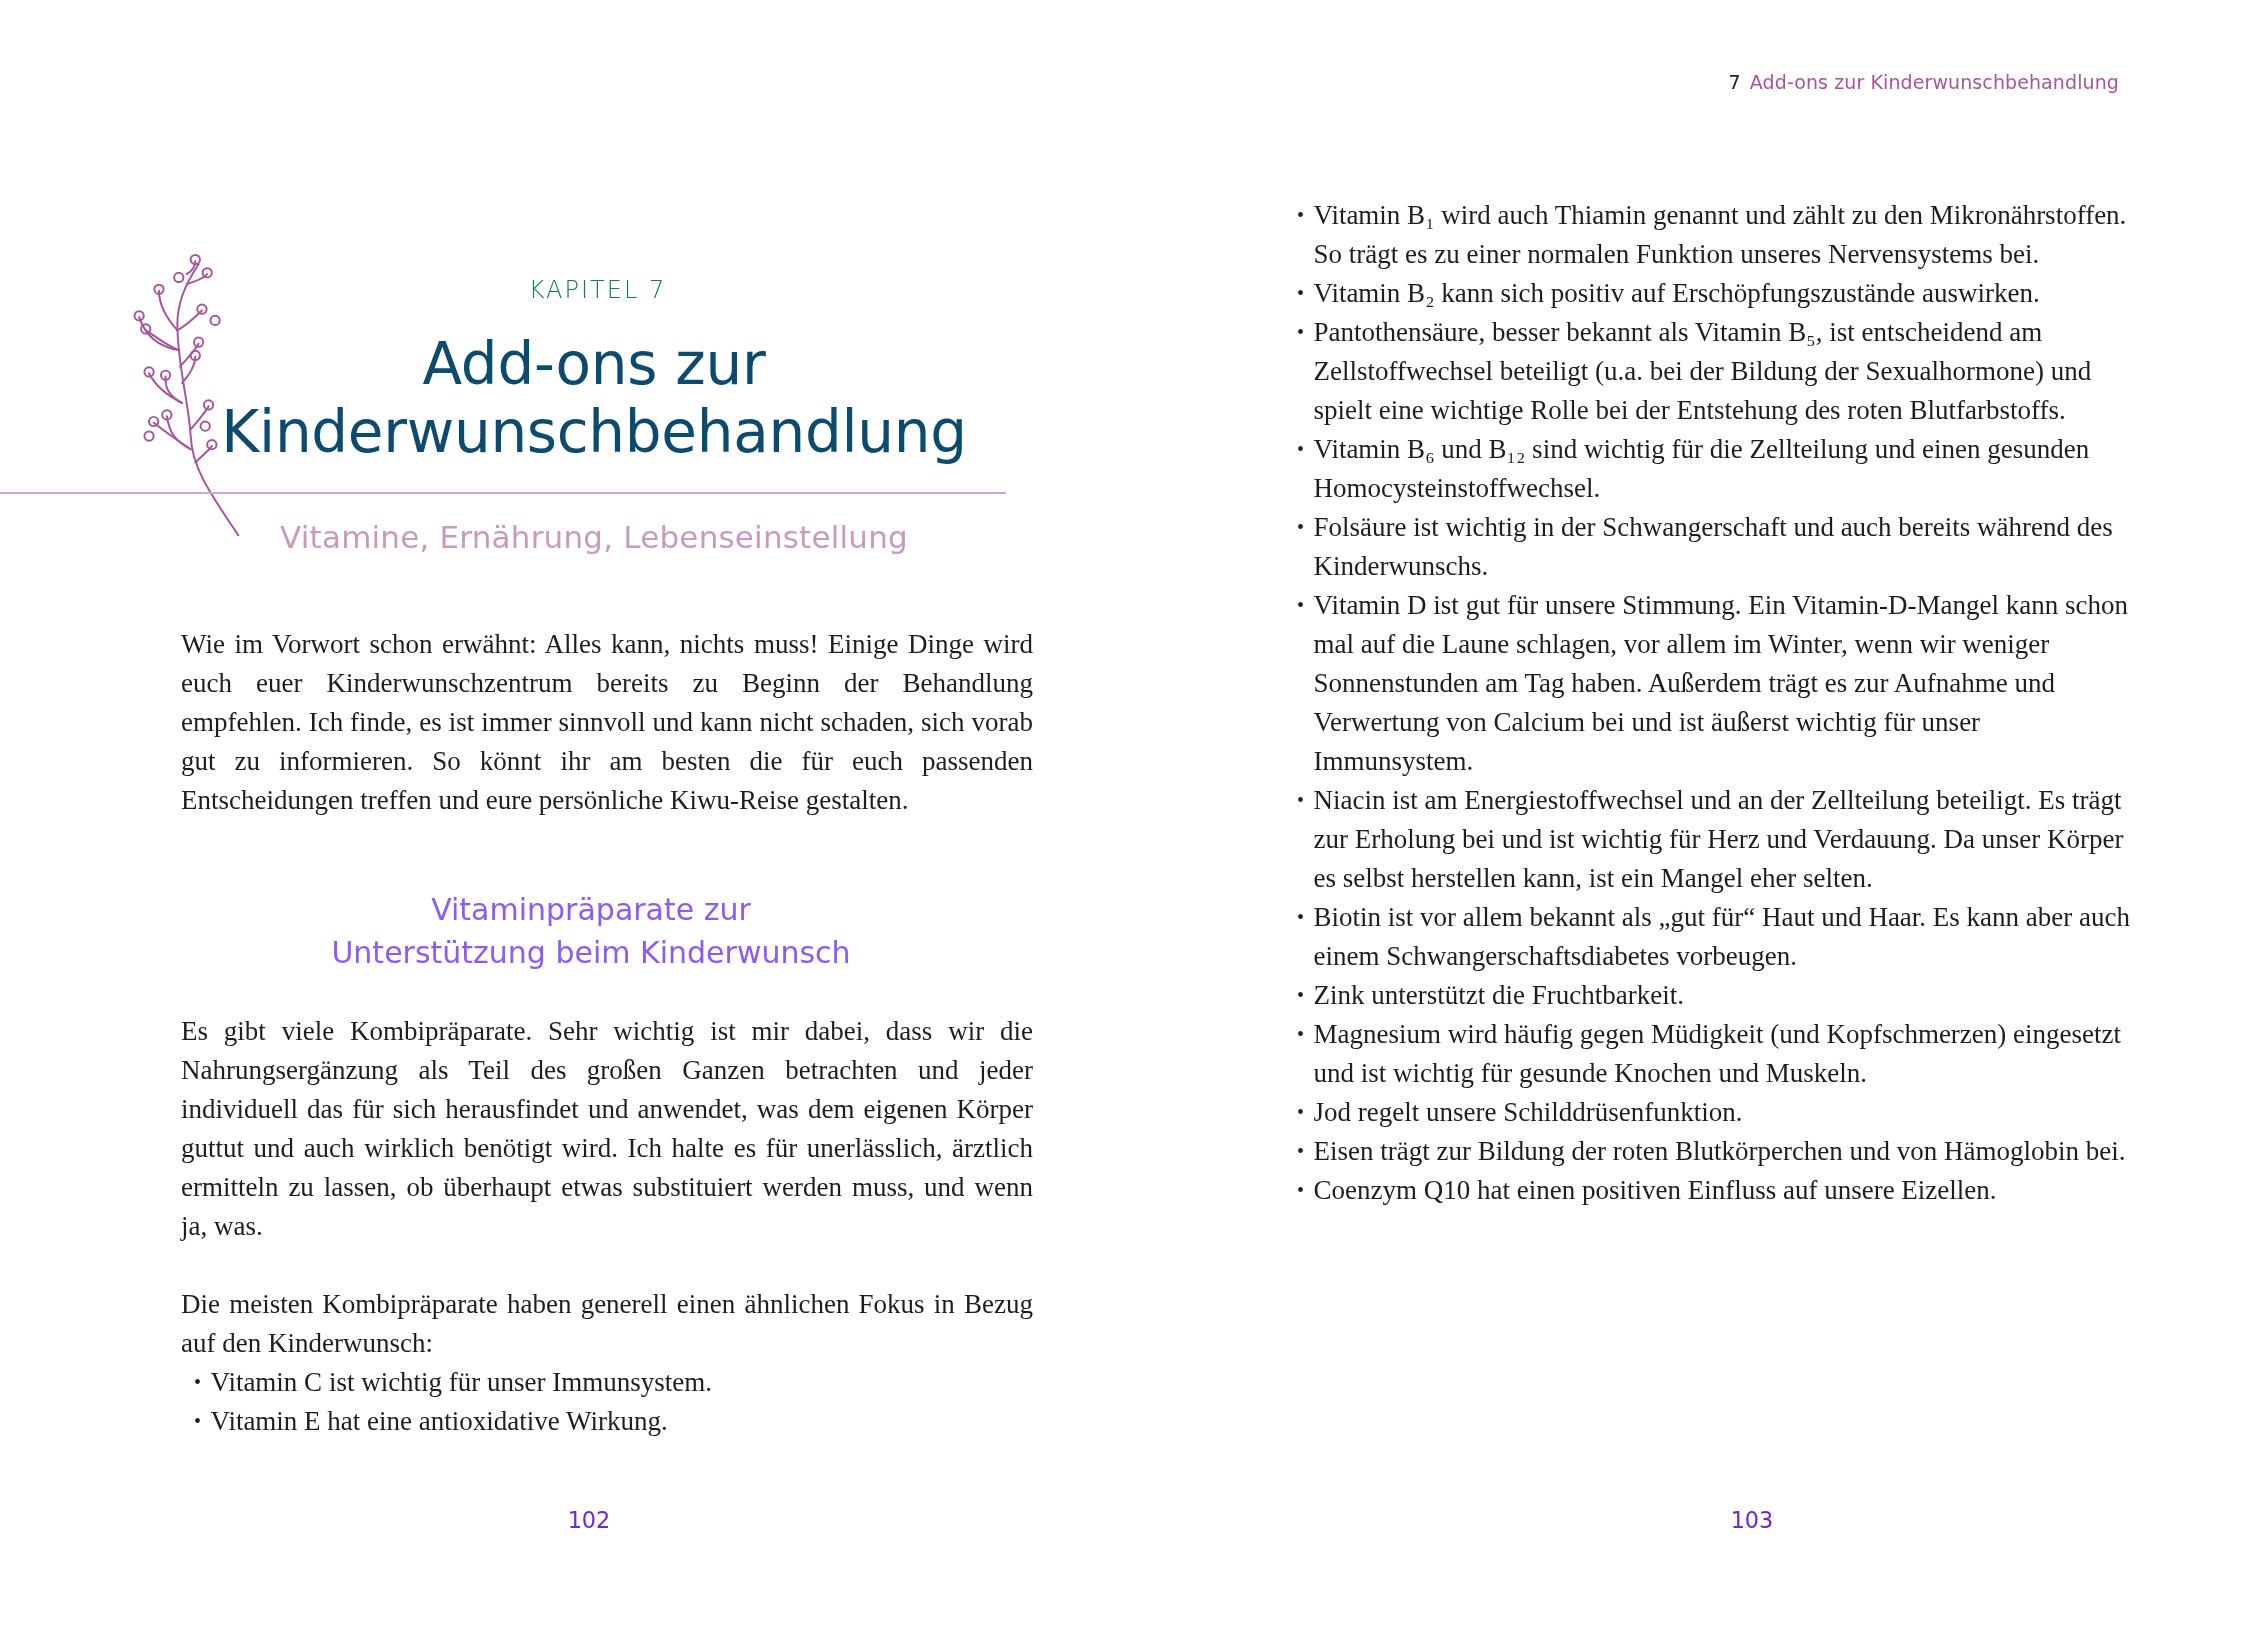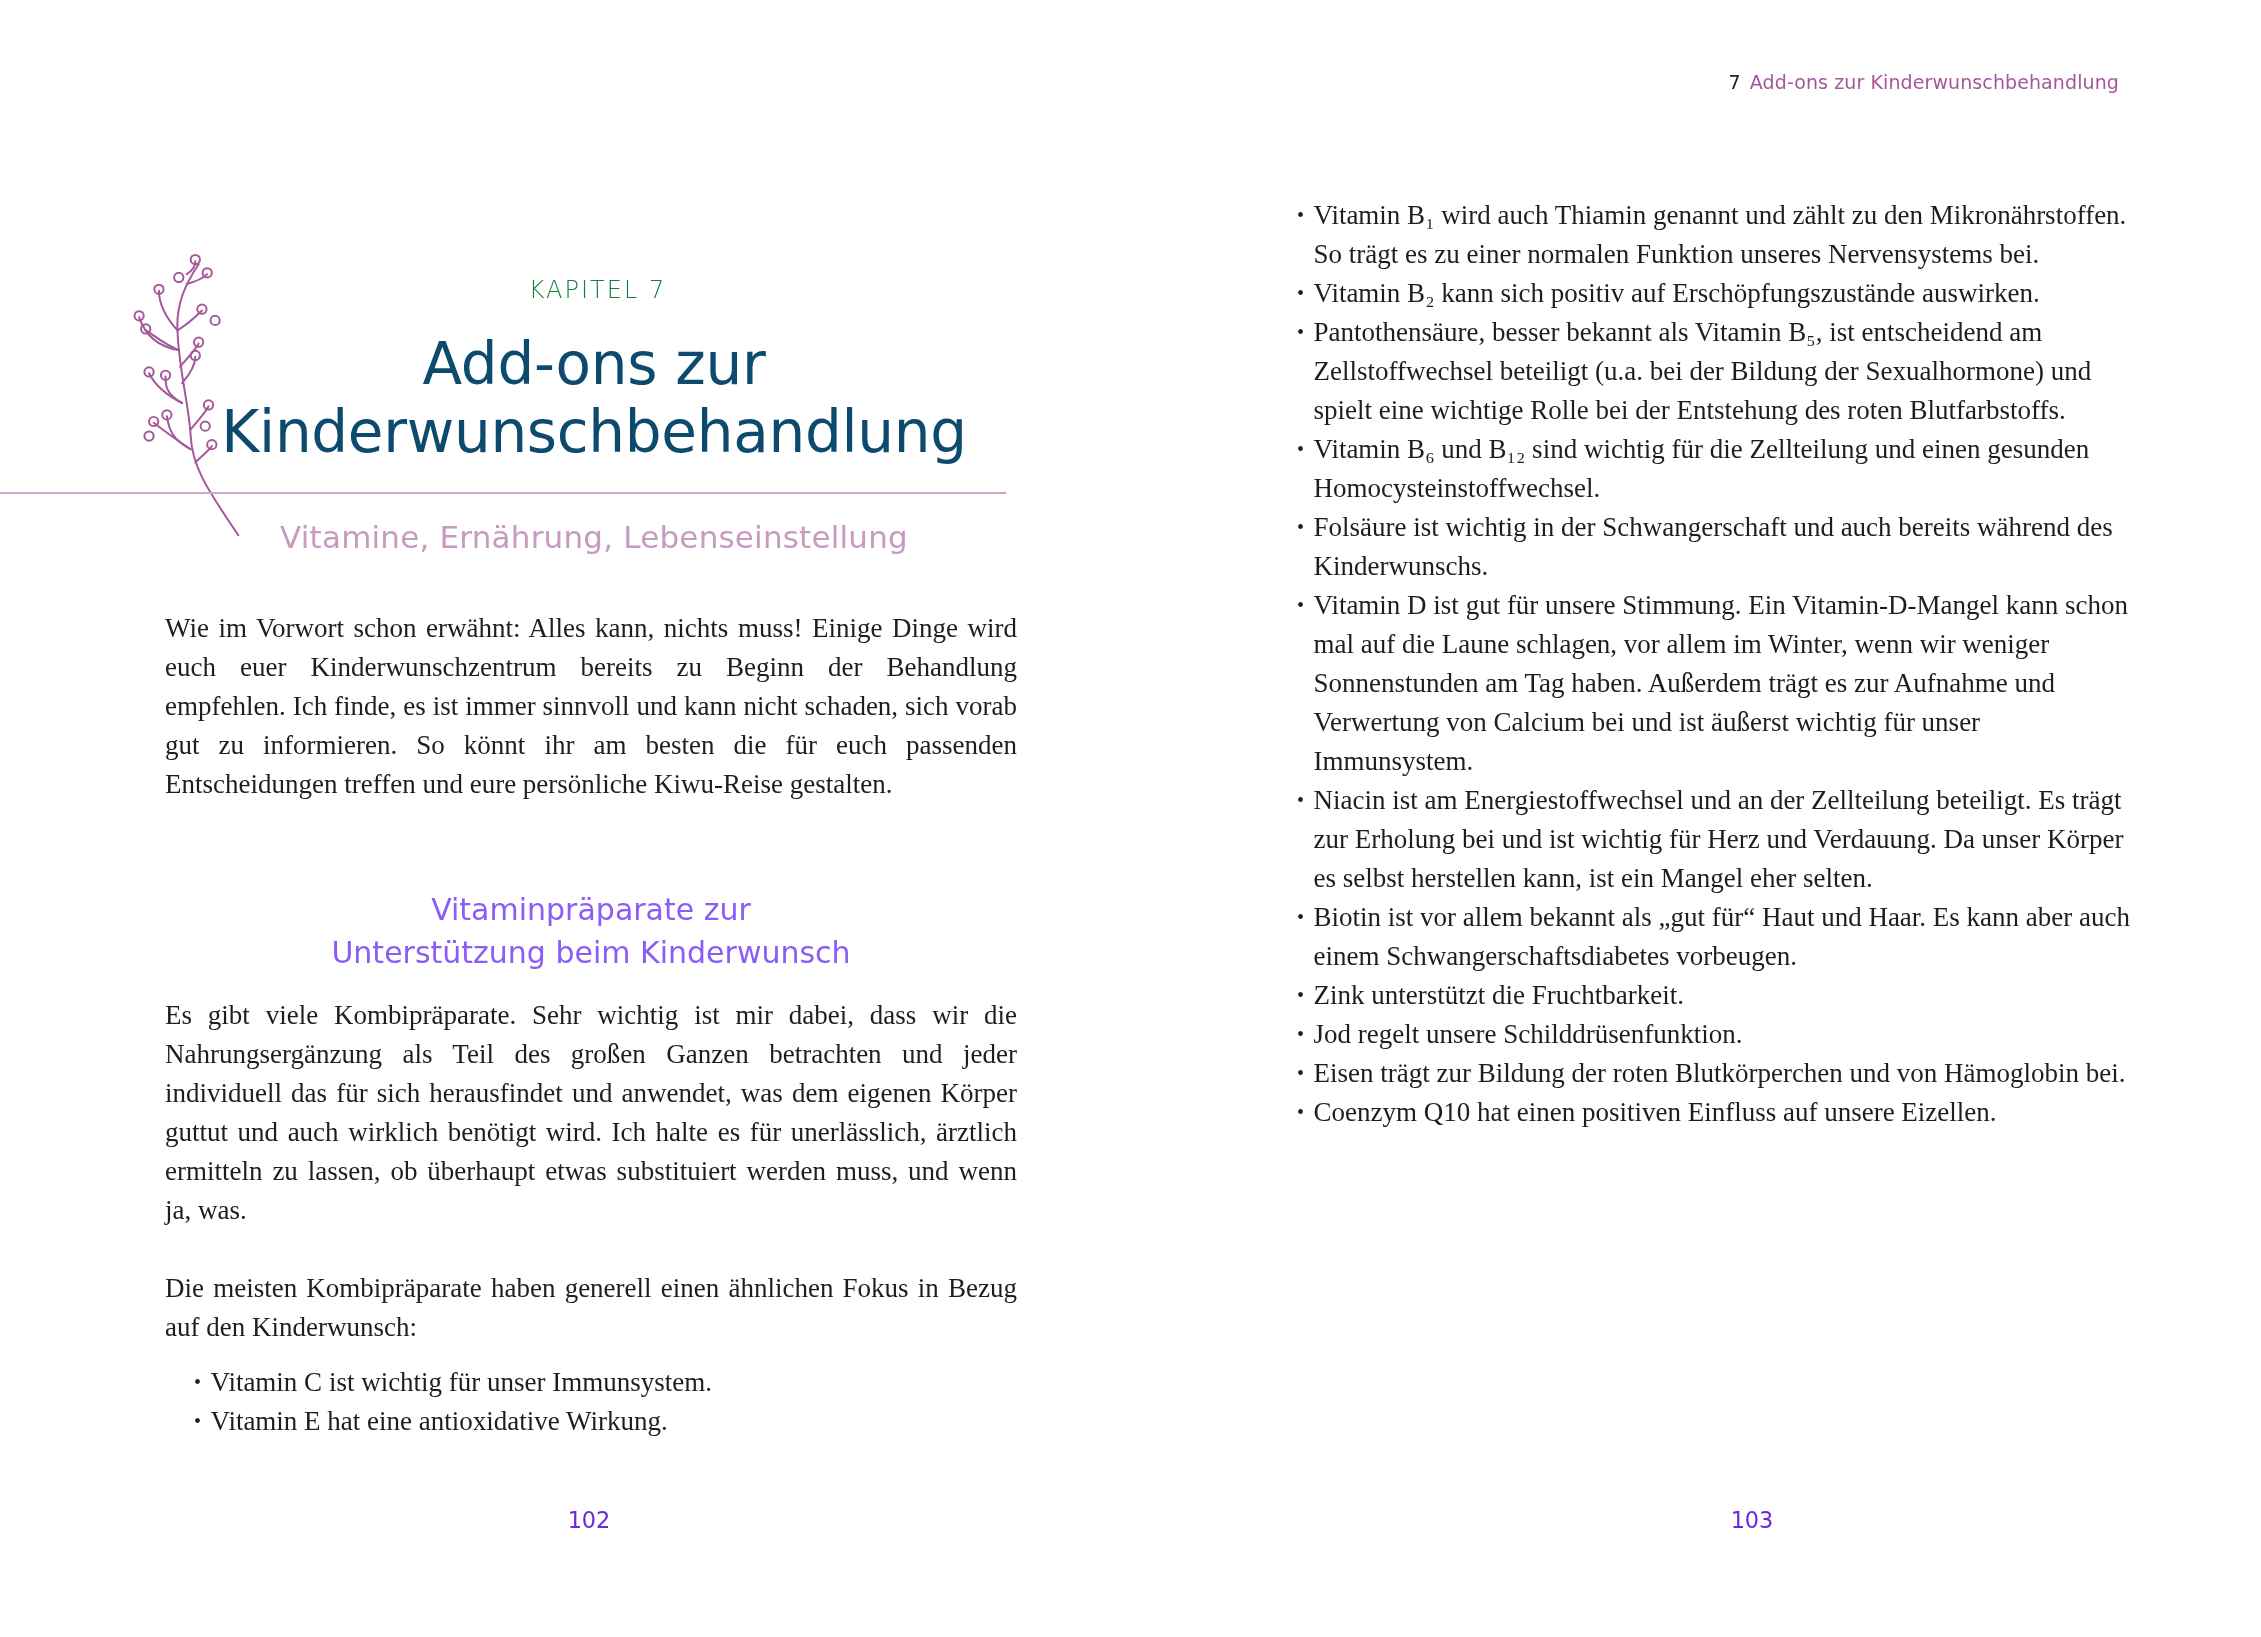--- a/index.html
+++ b/index.html
@@ -12,21 +12,21 @@
   .running-header .num { color:#222; margin-right:9.2px; }
   .running-header .title { color:#a4579a; }
 
   .chapter-label { position:absolute; top:276px; left:396px; width:403px; text-align:center; font-family:"DejaVu Sans", sans-serif; font-size:24px; letter-spacing:2px; color:#15803d; font-weight:300; }
   .chapter-title { position:absolute; top:330px; left:165px; width:858px; text-align:center; font-family:"DejaVu Sans", sans-serif; font-size:58px; line-height:68px; color:#0c4a6e; font-weight:normal; letter-spacing:-0.3px; margin:0; }
   .rule { position:absolute; top:492px; left:0; width:1006px; height:2px; background:#cfa7c9; }
   .chapter-subtitle { position:absolute; top:519px; left:165px; width:858px; text-align:center; font-family:"DejaVu Sans", sans-serif; font-size:31px; color:#c79ac0; letter-spacing:0.2px; }
 
   .sprig { position:absolute; left:106px; top:251px; width:172px; height:304px; }
 
-  .body-text { position:absolute; left:165px; width:852px; font-size:27px; line-height:39px; text-align:justify; margin:0; }
+  .body-text { position:absolute; left:165px; width:852px; font-size:27px; line-height:39px; text-align:justify; margin:16px; }
   .p1 { top:609px; }
   .p2 { top:996px; }
   .p3 { top:1269px; }
 
   .section-heading { position:absolute; top:888px; left:165px; width:852px; text-align:center; font-family:"DejaVu Sans", sans-serif; font-size:30px; line-height:43px; color:#8b5cf6; margin:0; font-weight:normal; }
 
   .bullet-list { list-style:none; margin:16px; padding:0; position:absolute; font-size:27px; line-height:39px; }
   .bullet-list li { position:relative; padding-left:16.5px; }
   .bullet-list li::before { content:"•"; position:absolute; left:0; top:0; font-size:20px; }
   .left-list { left:178px; top:1347px; width:838px; }
@@ -119,20 +119,21 @@
   <ul class="bullet-list right-list">
     <li>Vitamin B₁ wird auch Thiamin genannt und zählt zu den Mikronährstoffen. So trägt es zu einer normalen Funktion unseres Nervensystems bei.</li>
     <li>Vitamin B₂ kann sich positiv auf Erschöpfungszustände auswirken.</li>
     <li>Pantothensäure, besser bekannt als Vitamin B₅, ist entscheidend am Zellstoffwechsel beteiligt (u.a. bei der Bildung der Sexualhormone) und spielt eine wichtige Rolle bei der Entstehung des roten Blutfarbstoffs.</li>
     <li>Vitamin B₆ und B₁₂ sind wichtig für die Zellteilung und einen gesunden Homocysteinstoffwechsel.</li>
     <li>Folsäure ist wichtig in der Schwangerschaft und auch bereits während des Kinderwunschs.</li>
     <li>Vitamin D ist gut für unsere Stimmung. Ein Vitamin-D-Mangel kann schon mal auf die Laune schlagen, vor allem im Winter, wenn wir weniger Sonnenstunden am Tag haben. Außerdem trägt es zur Aufnahme und Verwertung von Calcium bei und ist äußerst wichtig für unser Immunsystem.</li>
     <li>Niacin ist am Energiestoffwechsel und an der Zellteilung beteiligt. Es trägt zur Erholung bei und ist wichtig für Herz und Verdauung. Da unser Körper es selbst herstellen kann, ist ein Mangel eher selten.</li>
     <li>Biotin ist vor allem bekannt als „gut für“ Haut und Haar. Es kann aber auch einem Schwangerschaftsdiabetes vorbeugen.</li>
     <li>Zink unterstützt die Fruchtbarkeit.</li>
+    <li>Magnesium wird häufig gegen Müdigkeit (und Kopfschmerzen) eingesetzt und ist wichtig für gesunde Knochen und Muskeln.</li>
     <li>Jod regelt unsere Schilddrüsenfunktion.</li>
     <li>Eisen trägt zur Bildung der roten Blutkörperchen und von Hämoglobin bei.</li>
     <li>Coenzym Q10 hat einen positiven Einfluss auf unsere Eizellen.</li>
   </ul>
 
   <div class="page-number pn-right">103</div>
 </div>
 
 
 </body></html>

